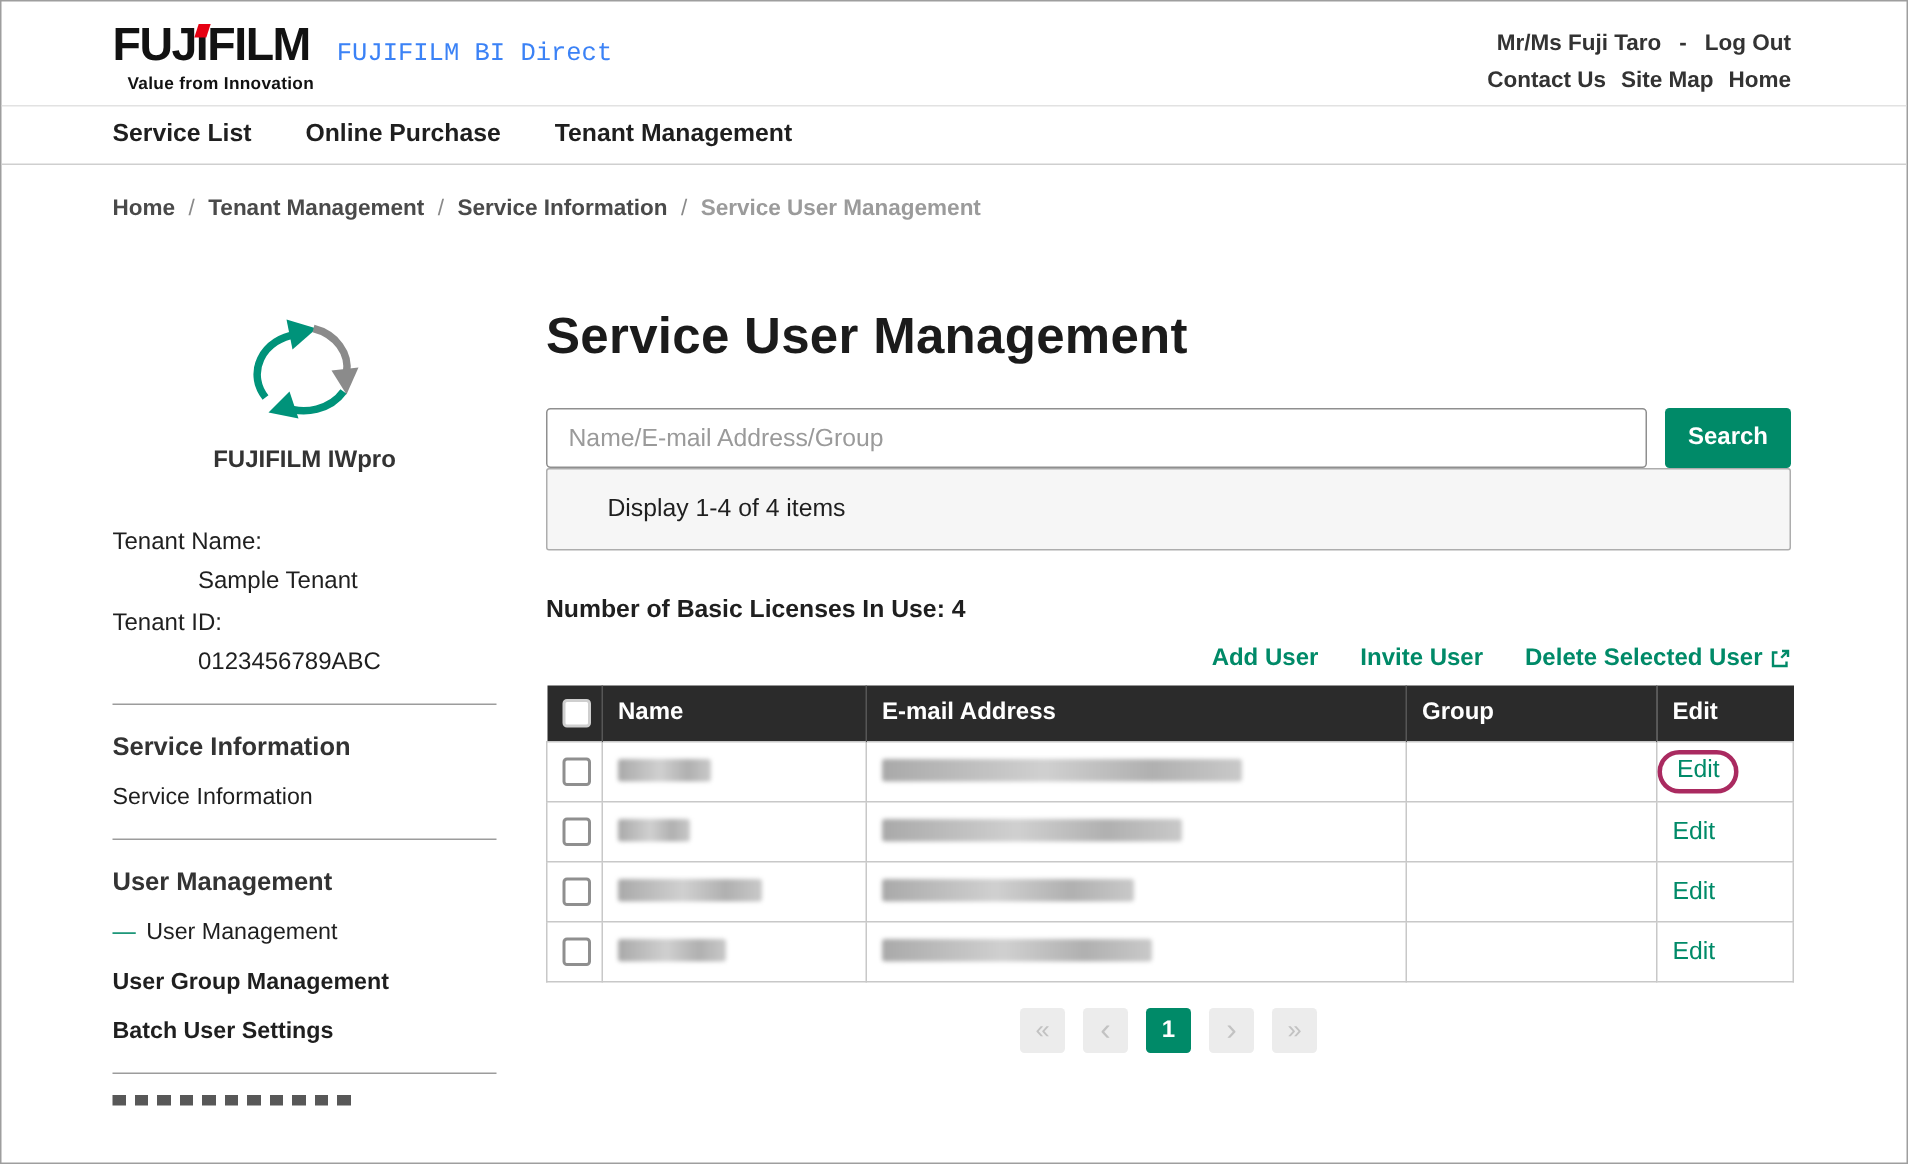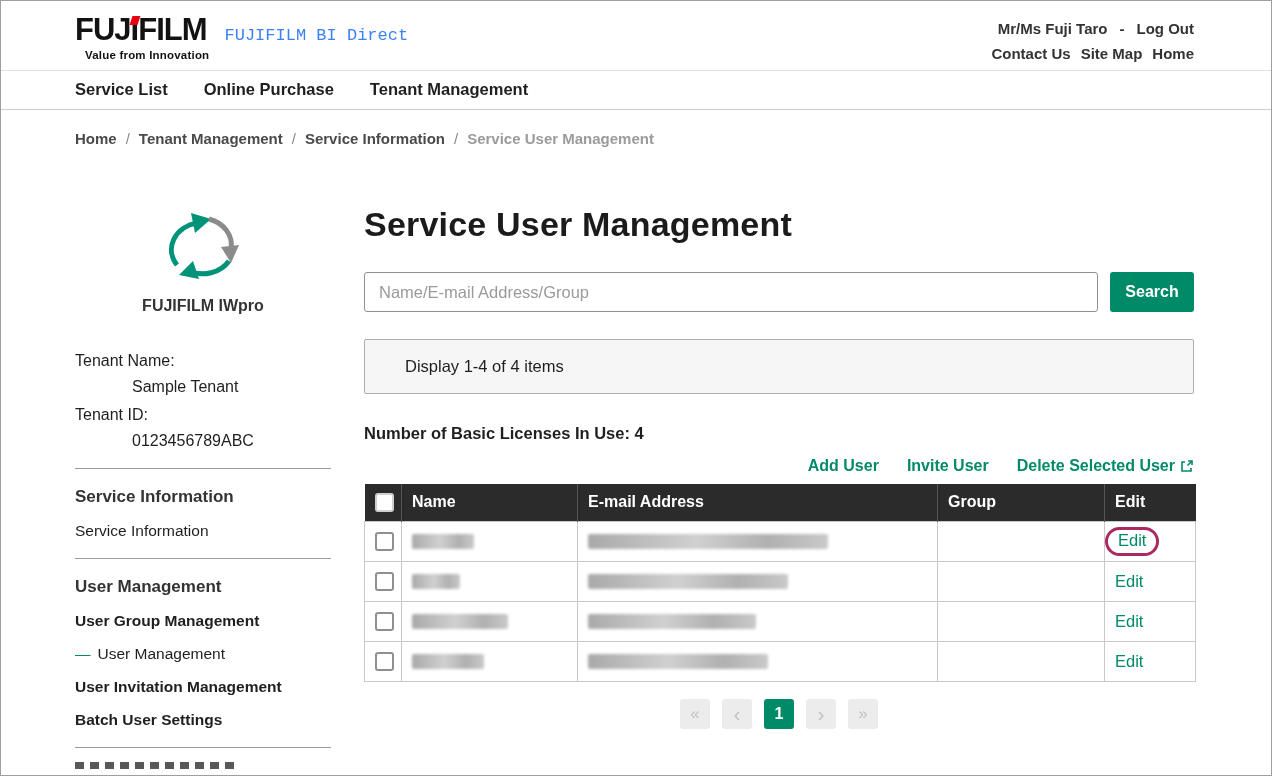--- a/index.html
+++ b/index.html
@@ -51,21 +51,21 @@
     background:repeating-linear-gradient(90deg,#3a3a3a 0 9px, transparent 9px 15px); opacity:.85; }
 
   
   .page-title { font-size:34px; font-weight:800; color:#1b1b1b; letter-spacing:.2px; }
   .search-row { display:flex; gap:12px; margin-top:28px; }
   .search-input { flex:1; height:40px; border:1px solid #8f8f8f; border-radius:3px; padding:0 14px;
     font-size:16.5px; color:#333; font-family:inherit; outline:none; background:#fff; }
   .search-input::placeholder { color:#9a9a9a; }
   .search-btn { width:84px; height:40px; background:#008a68; color:#fff; border:none; border-radius:3px;
     font-size:16px; font-weight:700; font-family:inherit; cursor:pointer; }
-  .info-box { margin-top:27px; border:1px solid #adadad; background:#f6f6f6; border-radius:2px;
+  .info-box { border:1px solid #adadad; background:#f6f6f6; border-radius:2px;
     padding:17px 40px; font-size:16.5px; color:#1f1f1f; }
   .license { margin-top:30px; font-size:16.5px; font-weight:700; color:#1f1f1f; }
   .actions { display:flex; justify-content:flex-end; gap:28px; margin:14px 0 9px;align-items:center; }
   .action-link { color:#008a68; font-size:16px; font-weight:700; cursor:pointer; display:flex; align-items:center; gap:5px; }
 
   
   table.users { width:100%; border-collapse:collapse; table-layout:fixed; font-size:16px; }
   .col-cb { width:37px; } .col-name { width:176px; } .col-email { width:360px; } .col-group { width:167px; } .col-edit { width:91px; }
   table.users th { background:#2b2b2b; color:#fff; font-weight:700; text-align:left; padding:0 10px; height:37px; }
   table.users th + th { border-left:1px solid #565656; }
@@ -149,25 +149,24 @@
         <div class="tenant-label">Tenant Name:</div>
         <div class="tenant-value">Sample Tenant</div>
         <div class="tenant-label">Tenant ID:</div>
         <div class="tenant-value">0123456789ABC</div>
       </div>
       <hr class="sb-divider">
       <div class="sb-heading">Service Information</div>
       <div class="sb-item">Service Information</div>
       <hr class="sb-divider">
       <div class="sb-heading">User Management</div>
-      <div class="sb-item bold">User Group Management</div>
       <div class="sb-item">
         <span class="marker">—</span><span>User Management</span>
       </div>
-      <div class="sb-item bold">User Invitation Management</div>
+      <div class="sb-item bold">User Group Management</div>
       <div class="sb-item bold">Batch User Settings</div>
       <hr class="sb-divider">
       <div class="sidebar-clip"></div>
     </div>
 
     <div class="main">
       <h1 class="page-title">Service User Management</h1>
 
       <div class="search-row">
         <input class="search-input" type="text" placeholder="Name/E-mail Address/Group" style="">

